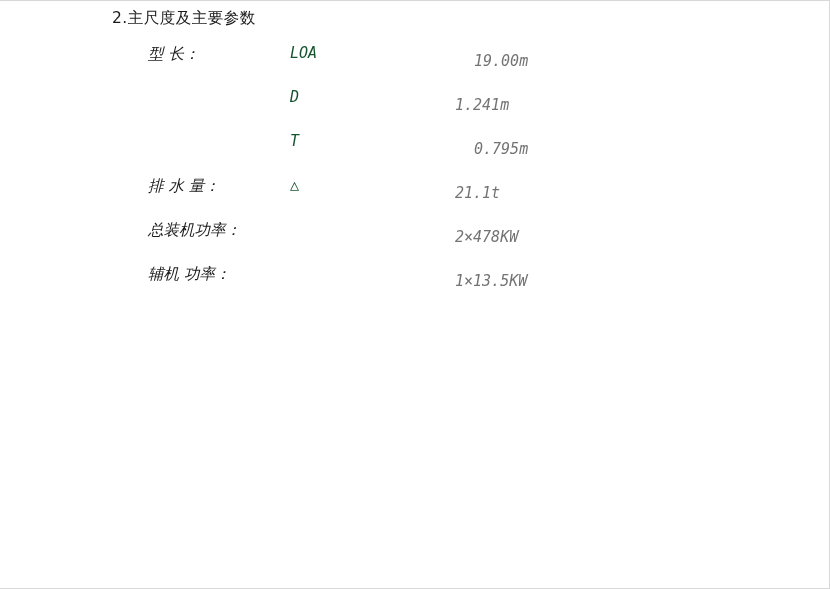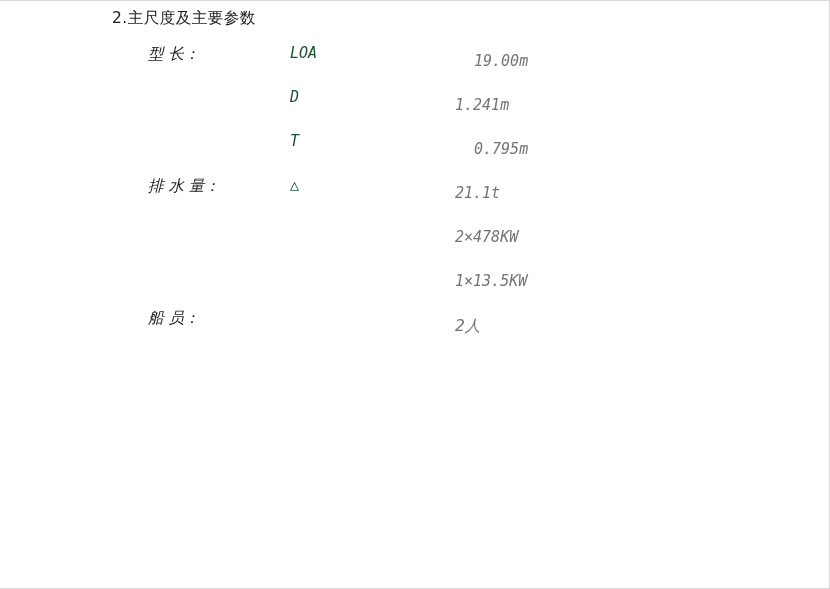--- a/index.html
+++ b/index.html
@@ -130,27 +130,24 @@
         <div class="spec-row">
           <div class="spec-symbol">T</div>
           <div class="spec-value indent-2">0.795m</div>
         </div>
         <div class="spec-row">
           <div class="spec-label sp-w1">排  水  量：</div>
           <div class="spec-symbol">△</div>
           <div class="spec-value indent-1">21.1t</div>
         </div>
         <div class="spec-row">
+          <div class="spec-label sp-w1">总装机功率：</div>
           <div class="spec-symbol"></div>
           <div class="spec-value indent-1">2×478KW</div>
         </div>
         <div class="spec-row">
+          <div class="spec-label sp-w1">辅机  功率：</div>
           <div class="spec-symbol"></div>
           <div class="spec-value indent-1">1×13.5KW</div>
-        </div>
-        <div class="spec-row">
-          <div class="spec-label sp-w1">船        员：</div>
-          <div class="spec-symbol"></div>
-          <div class="spec-value indent-1 cjk">2人</div>
         </div>
       </div>
   </div>
 </div>
 
 </body></html>

